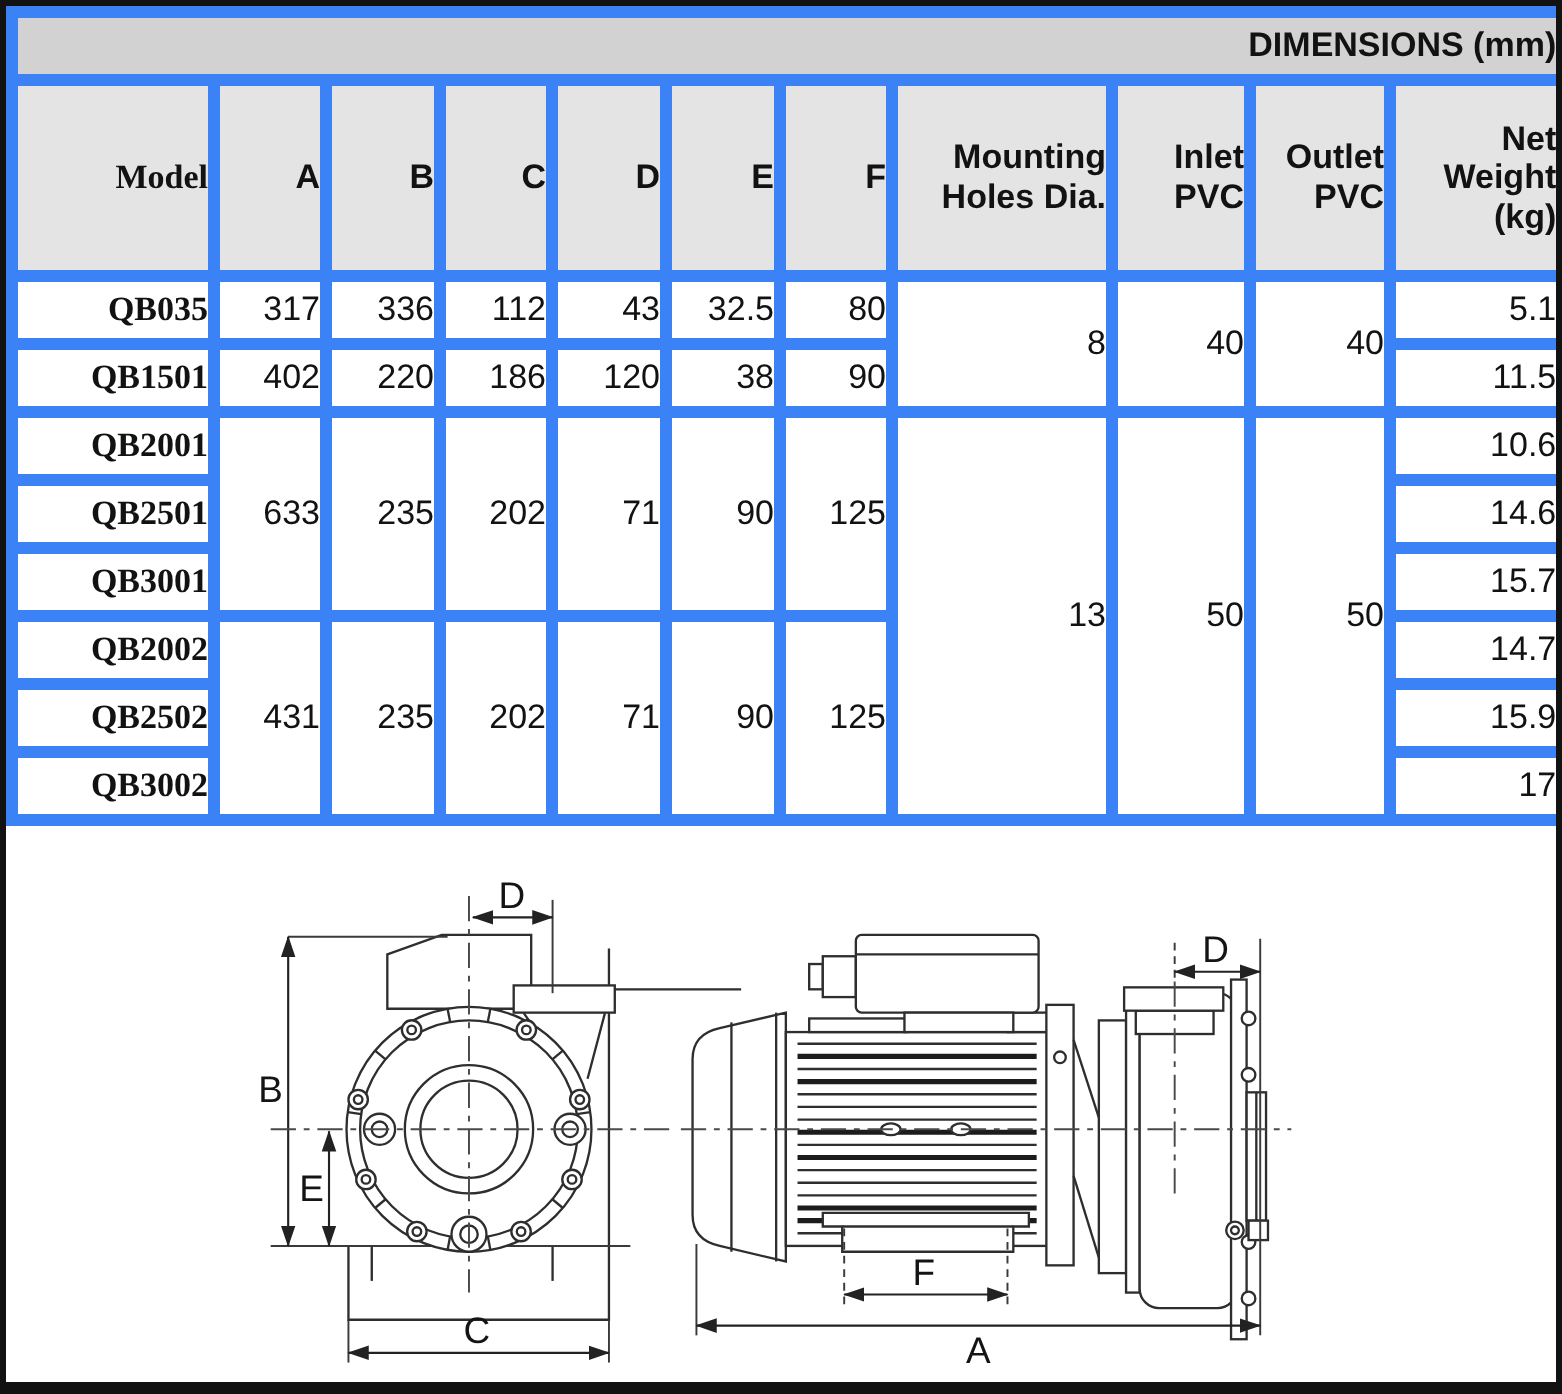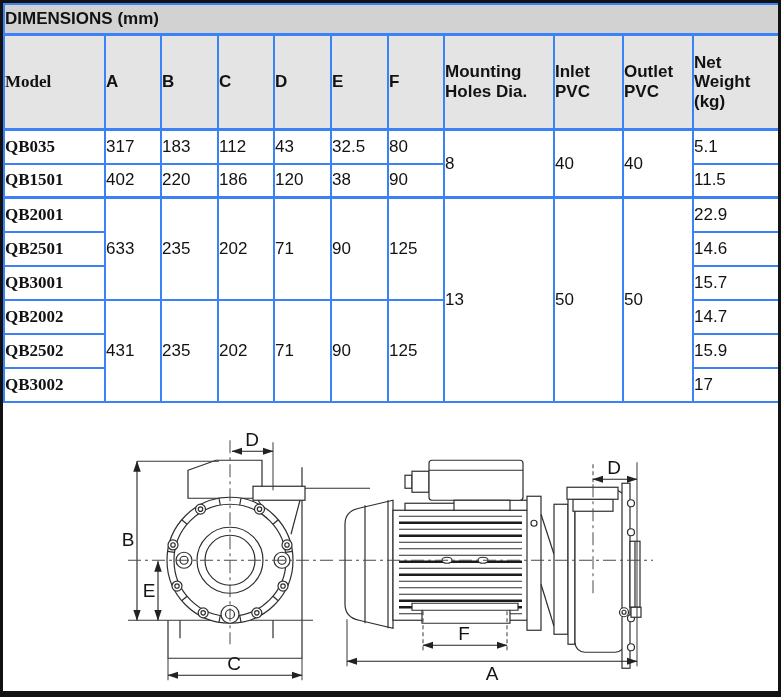--- a/index.html
+++ b/index.html
@@ -5,22 +5,22 @@
   html,body{margin:0;padding:0;background:#fff;}
   .page{
     width:781px;height:697px;box-sizing:border-box;
     border:3px solid #121212;border-bottom-width:6px;
     background:#fff;display:flex;flex-direction:column;
     font-family:"Liberation Sans",sans-serif;color:#121212;
     overflow:hidden;
   }
   table.dim{border-collapse:collapse;table-layout:fixed;width:100%;flex:0 0 auto;}
   table.dim td,table.dim th{
-    border:2px solid #3b82f6;padding:0;vertical-align:middle;
-    text-align:left;font-size:17px;line-height:1.15;overflow:hidden;
+    border:6px solid #3b82f6;padding:0;vertical-align:middle;
+    text-align:right;font-size:17px;line-height:1.15;overflow:hidden;
   }
   tr.title-row td{
     background:#d2d2d2;height:28px;font-weight:bold;font-size:17px;
     border-bottom-width:3px;
   }
   tr.head-row th{background:#e4e4e4;height:92px;font-weight:bold;border-bottom-width:3px;}
   th.model-col,td.model-cell{text-align:left;padding-left:6px;font-family:Liberation Serif, serif;}
   td.model-cell{font-weight:bold;}
   tr.data-row{height:34px;}
   tr.grp td{border-top-width:3px;}
@@ -68,21 +68,21 @@
         <th>F</th>
         <th>Mounting Holes Dia.</th>
         <th>Inlet PVC</th>
         <th>Outlet PVC</th>
         <th>Net Weight (kg)</th>
       </tr>
 
       <tr class="data-row">
         <td class="model-cell">QB035</td>
         <td>317</td>
-        <td>183</td>
+        <td>336</td>
         <td>112</td>
         <td>43</td>
         <td>32.5</td>
         <td>80</td>
         <td rowspan="2">8</td>
         <td rowspan="2">40</td>
         <td rowspan="2">40</td>
         <td>5.1</td>
       </tr>
       <tr class="data-row">
@@ -100,21 +100,21 @@
         <td class="model-cell">QB2001</td>
         <td rowspan="3">633</td>
         <td rowspan="3">235</td>
         <td rowspan="3">202</td>
         <td rowspan="3">71</td>
         <td rowspan="3">90</td>
         <td rowspan="3">125</td>
         <td rowspan="6">13</td>
         <td rowspan="6">50</td>
         <td rowspan="6">50</td>
-        <td>22.9</td>
+        <td>10.6</td>
       </tr>
       <tr class="data-row">
         <td class="model-cell">QB2501</td>
         <td>14.6</td>
       </tr>
       <tr class="data-row">
         <td class="model-cell">QB3001</td>
         <td>15.7</td>
       </tr>
 

